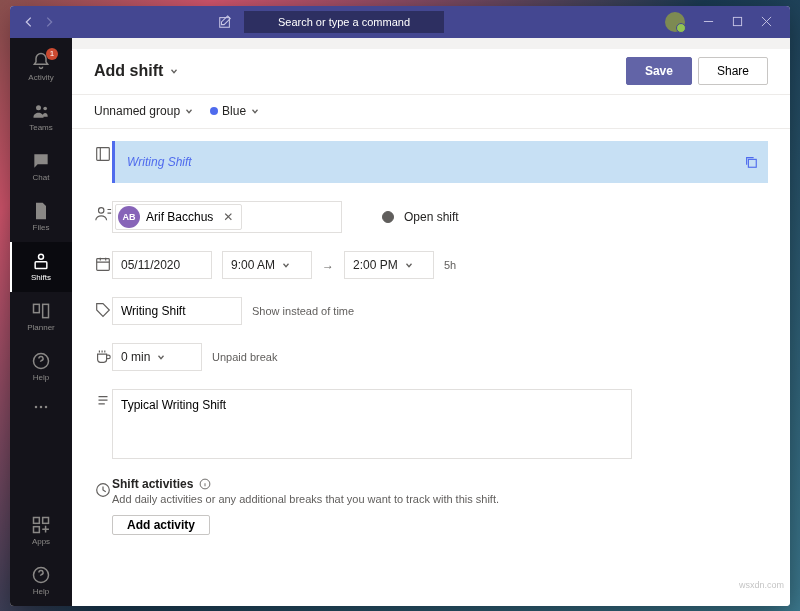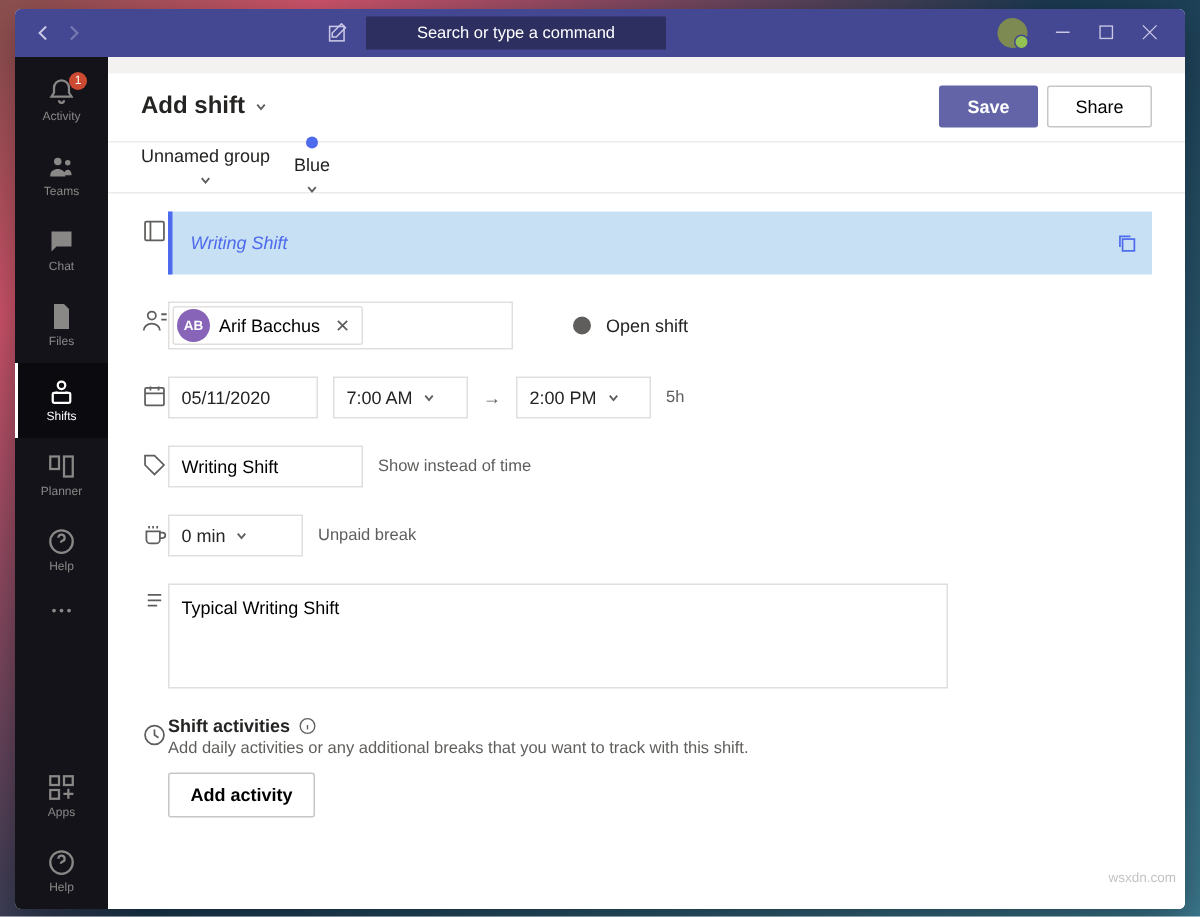--- a/index.html
+++ b/index.html
@@ -25,21 +25,21 @@
   .badge { position: absolute; top: 6px; right: 14px; width: 12px; height: 12px; background: #cc4a31; border-radius: 50%; color:#fff; font-size:8px; display:flex; align-items:center; justify-content:center; }
   .rail-spacer { flex: 1; }
   .main { flex: 1; background: #fff; display: flex; flex-direction: column; min-width: 0; margin-top: 11px; }
   .header { height: 46px; display: flex; align-items: center; padding: 0 22px; border-bottom: 1px solid #edebe9; }
   .header h1 { font-size: 16px; font-weight: 700; color: #252423; }
   .header-chev { margin-left: 6px; }
   .header-actions { margin-left: auto; display: flex; gap: 6px; justify-content: flex-end; }
   .btn { height: 28px; padding: 0 18px; font-size: 12px; border: 1px solid #c8c6c4; background: #fff; cursor: pointer; border-radius: 2px; }
   .btn-primary { background: #6264a7; color: #fff; border-color: #6264a7; font-weight: 600; }
   .subheader { height: 34px; display: flex; align-items: center; padding: 0 22px; gap: 16px; font-size: 12px; color: #252423; border-bottom: 1px solid #edebe9; }
-  .dd { display: flex; align-items: center; gap: 4px; cursor: pointer; flex-direction: column; }
+  .dd { display: flex; align-items: center; gap: 4px; cursor: pointer; }
   .dot-blue { width: 8px; height: 8px; background: #4f6bed; border-radius: 50%; }
   .content { flex: 1; overflow-y: auto; padding: 12px 22px 20px 22px; }
   .row { display: flex; margin-bottom: 18px; align-items: flex-start; }
   .row-icon { width: 18px; height: 18px; color: #605e5c; flex-shrink: 0; margin-top: 4px; }
   .row-body { flex: 1; display: flex; align-items: center; gap: 10px; flex-wrap: wrap; }
   .title-block { flex: 1; background: #c7e0f4; border-left: 3px solid #4f6bed; height: 42px; display: flex; align-items: center; padding: 0 12px; position: relative; }
   .title-block span { color: #4f6bed; font-style: italic; font-size: 12px; }
   .copy-ic { position: absolute; right: 10px; color: #4f6bed; }
   .chip { height: 26px; display: flex; align-items: center; gap: 6px; padding: 0 8px 0 2px; border: 1px solid #e1dfdd; border-radius: 2px; font-size: 12px; background:#fff; }
   .chip .av { width: 22px; height: 22px; border-radius: 50%; background: #8764b8; color:#fff; font-size:9px; display:flex; align-items:center; justify-content:center; font-weight:600; }
@@ -48,21 +48,21 @@
   .open-radio { width:12px; height:12px; border:1px solid #605e5c; border-radius:50%; background:#605e5c; margin-left:30px; }
   .field { height: 28px; border: 1px solid #e1dfdd; padding: 0 8px; display: flex; align-items: center; font-size: 12px; color: #252423; gap: 6px; background:#fff; }
   .field.w80 { width: 90px; }
   .field.w100 { width: 100px; }
   .field-input { border:none; outline:none; font-size:12px; width:100%; }
   .hint { font-size: 11px; color: #605e5c; }
   .arrow { color: #605e5c; font-size: 12px; }
   .textarea { width: 520px; min-height: 70px; border: 1px solid #e1dfdd; padding: 8px; font-size: 12px; resize: none; font-family: inherit; }
   .section-title { font-size: 12px; font-weight: 600; color: #252423; display: flex; align-items: center; gap: 6px; }
   .section-desc { font-size: 11px; color: #605e5c; margin-top: 2px; }
-  .add-act { margin-top: 10px; height: 30px; padding: 0 14px; border: 1px solid #c8c6c4; background: #fff; font-size: 12px; font-weight: 600; border-radius: 2px; cursor: pointer; }
+  .add-act { margin-top: 10px; height: 20px; padding: 0 14px; border: 1px solid #c8c6c4; background: #fff; font-size: 12px; font-weight: 600; border-radius: 2px; cursor: pointer; }
   .watermark { position: absolute; right: 6px; bottom: 16px; font-size: 9px; color: rgba(0,0,0,0.25); }
   svg { display:block; }
   .chev { width:10px; height:10px; }
 </style>
 </head>
 <body>
 
 <div class="window">
   <div class="titlebar">
     <div class="navarrows">
@@ -259,21 +259,21 @@
               <svg viewBox="0 0 20 20" fill="none" stroke="currentColor" stroke-width="1.3">
                 <rect x="3" y="4" width="14" height="13" rx="1"></rect>
                 <path d="M3 8h14M7 3v3M13 3v3"></path>
               </svg>
             </span>
           <div class="row-body">
             <div class="field w100">
                 <span>05/11/2020</span>
               </div>
             <div class="field w80">
-                <span>7:00 AM</span>
+                <span>9:00 AM</span>
                 <svg class="chev" viewBox="0 0 12 12" fill="none" stroke="#605e5c" stroke-width="1.5">
                   <path d="M3 4.5 6 8l3-3.5"></path>
                 </svg>
               </div>
             <span class="arrow">→</span>
             <div class="field w80">
                 <span>2:00 PM</span>
                 <svg class="chev" viewBox="0 0 12 12" fill="none" stroke="#605e5c" stroke-width="1.5">
                   <path d="M3 4.5 6 8l3-3.5"></path>
                 </svg>

